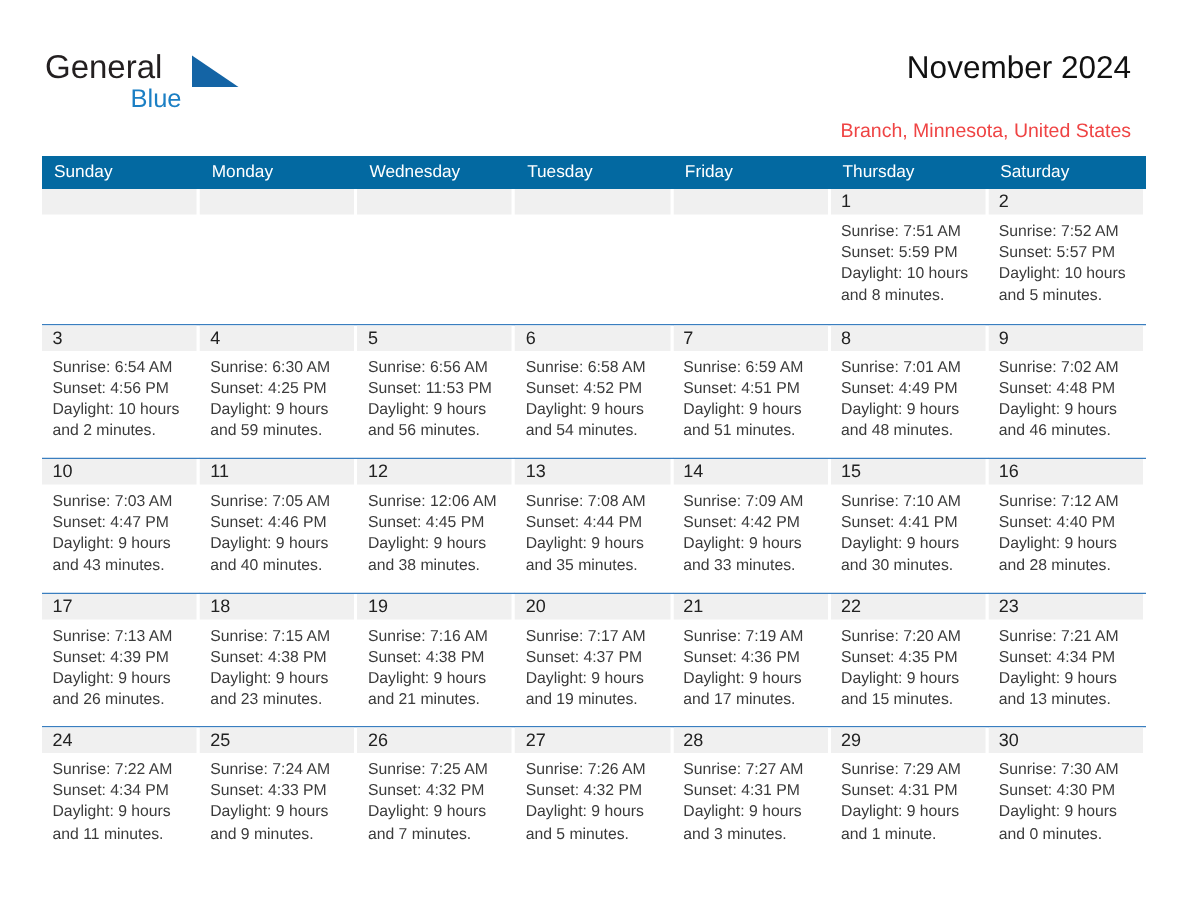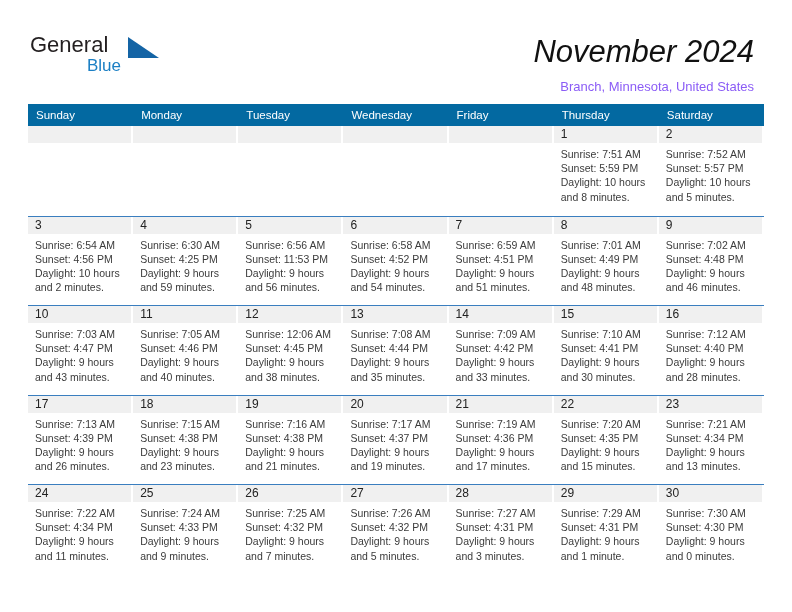--- a/index.html
+++ b/index.html
@@ -55,32 +55,31 @@
     top: 4px;
     width: 0; height: 0;
     border-left: 31px solid #1464a5;
     border-top: 21px solid transparent;
   }
 
   .title {
     position: absolute;
     right: 38px;
     top: 34px;
-    font-size: 31px;
+    font-size: 21px;
     color: #111111;
     text-align: right;
     white-space: nowrap;
-    font-style: italic;
   }
   .subtitle {
     position: absolute;
     right: 38px;
     top: 79px;
     font-size: 13px;
-    color: #8b5cf6;
+    color: #ef4444;
     text-align: right;
     white-space: nowrap;
   }
 
   
   .calendar {
     position: absolute;
     left: 28px;
     top: 104px;
     width: 736px;
@@ -151,22 +150,22 @@
       <span class="logo-blue">Blue</span>
     </div>
     <div class="title">November 2024</div>
     <div class="subtitle">Branch, Minnesota, United States</div>
   </div>
 
   <div class="calendar">
     <div class="dow-row" id="dow-row">
         <div class="dow">Sunday</div>
         <div class="dow">Monday</div>
+        <div class="dow">Wednesday</div>
         <div class="dow">Tuesday</div>
-        <div class="dow">Wednesday</div>
         <div class="dow">Friday</div>
         <div class="dow">Thursday</div>
         <div class="dow">Saturday</div>
       </div>
     <div id="weeks-container">
         <div class="week first">
           <div class="cell empty">
             <span class="datenum"></span>
             <div class="lines"></div>
           </div>

